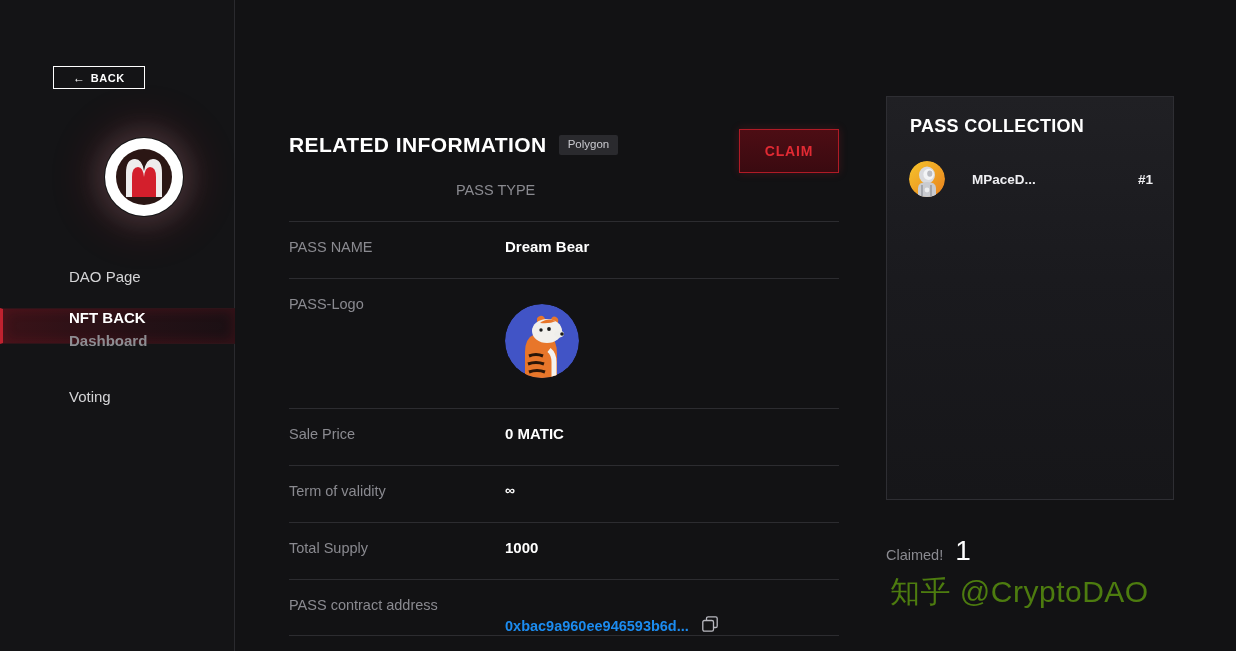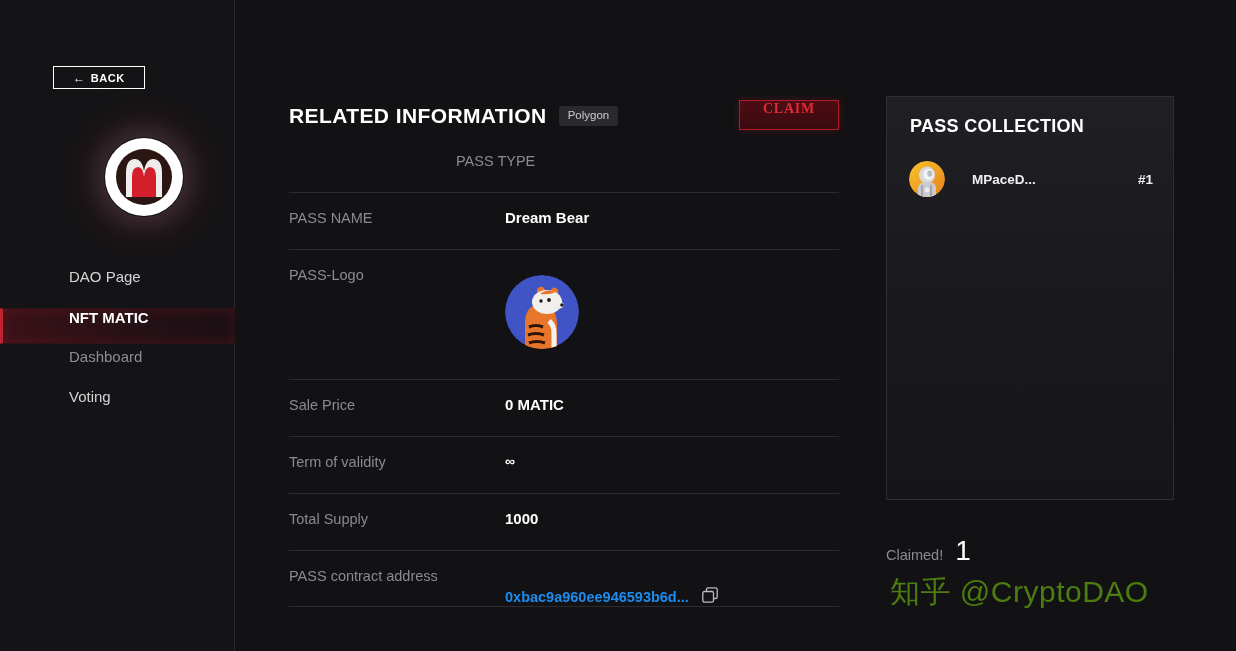--- a/index.html
+++ b/index.html
@@ -81,36 +81,37 @@
     font-weight: bold;
     background: linear-gradient(90deg, #3a1218 0%, #241116 60%, #1b1014 100%);
     border-left: 3px solid #c0222f;
     border-top: 1px solid #2e1419;
     border-bottom: 1px solid #2e1419;
     padding-left: 66px;
     box-shadow: 0 0 12px 2px rgba(170,25,40,0.20) inset;
   }
   #nav-0 { top: 268px; }
   #nav-1 { top: 308px; }
-  #nav-2 { top: 348px; }
+  #nav-2 { top: 332px; font-weight: bold; }
   #nav-3 { top: 388px; }
 
   
   #main {
     position: absolute;
     left: 289px;
     top: 96px;
     width: 550px;
   }
 
   #main-header {
     position: relative;
     height: 40px;
     display: flex;
     align-items: center;
+    margin-top: 29px;
   }
   #page-title {
     font-size: 21px;
     font-weight: bold;
     color: #ffffff;
     letter-spacing: 0.4px;
   }
   #chain-badge {
     margin-left: 12px;
     background: #2a2a2e;
@@ -118,33 +119,32 @@
     font-size: 11.5px;
     padding: 4px 9px;
     border-radius: 2px;
     line-height: 1;
   }
   #claim-button {
     position: absolute;
     right: 0;
     top: 4px;
     width: 100px;
-    height: 30px;
+    height: 44px;
     background: linear-gradient(180deg, #4d0d14 0%, #3a0a10 100%);
     border: 1px solid #b01b26;
     color: #e12a33;
     font-size: 14px;
     font-weight: bold;
     letter-spacing: 0.8px;
     display: flex;
-    align-items: flex-start;
+    align-items: center;
     justify-content: center;
     cursor: pointer;
     box-shadow: 0 0 8px rgba(176,27,38,0.28);
-    font-family: Liberation Serif, serif;
   }
 
   .info-row {
     position: relative;
     border-bottom: 1px solid #2c2c30;
     display: flex;
     align-items: flex-start;
     justify-content: center;
   }
   .info-row .label {
@@ -284,21 +284,21 @@
         <circle cx="40" cy="40" r="28" fill="#2b1614"></circle>
         <path d="M22 60 L22 36 Q22 22 31 22 Q38 22 40 34 Q42 22 49 22 Q58 22 58 36 L58 60 Z" fill="#ffffff" opacity="0.92"></path>
         <path d="M28 60 L28 40 Q28 30 34 30 Q39 30 40 40 Q41 30 46 30 Q52 30 52 40 L52 60 Z" fill="#d31f2c"></path>
       </svg>
     </div>
 
     <div class="nav-item" id="nav-0">
       <span>DAO Page</span>
     </div>
     <div class="nav-item active" id="nav-1">
-      <span>NFT MATIC</span>
+      <span>NFT BACK</span>
     </div>
     <div class="nav-item dim" id="nav-2">
       <span>Dashboard</span>
     </div>
     <div class="nav-item" id="nav-3">
       <span>Voting</span>
     </div>
   </div>
 
   <div id="main">

